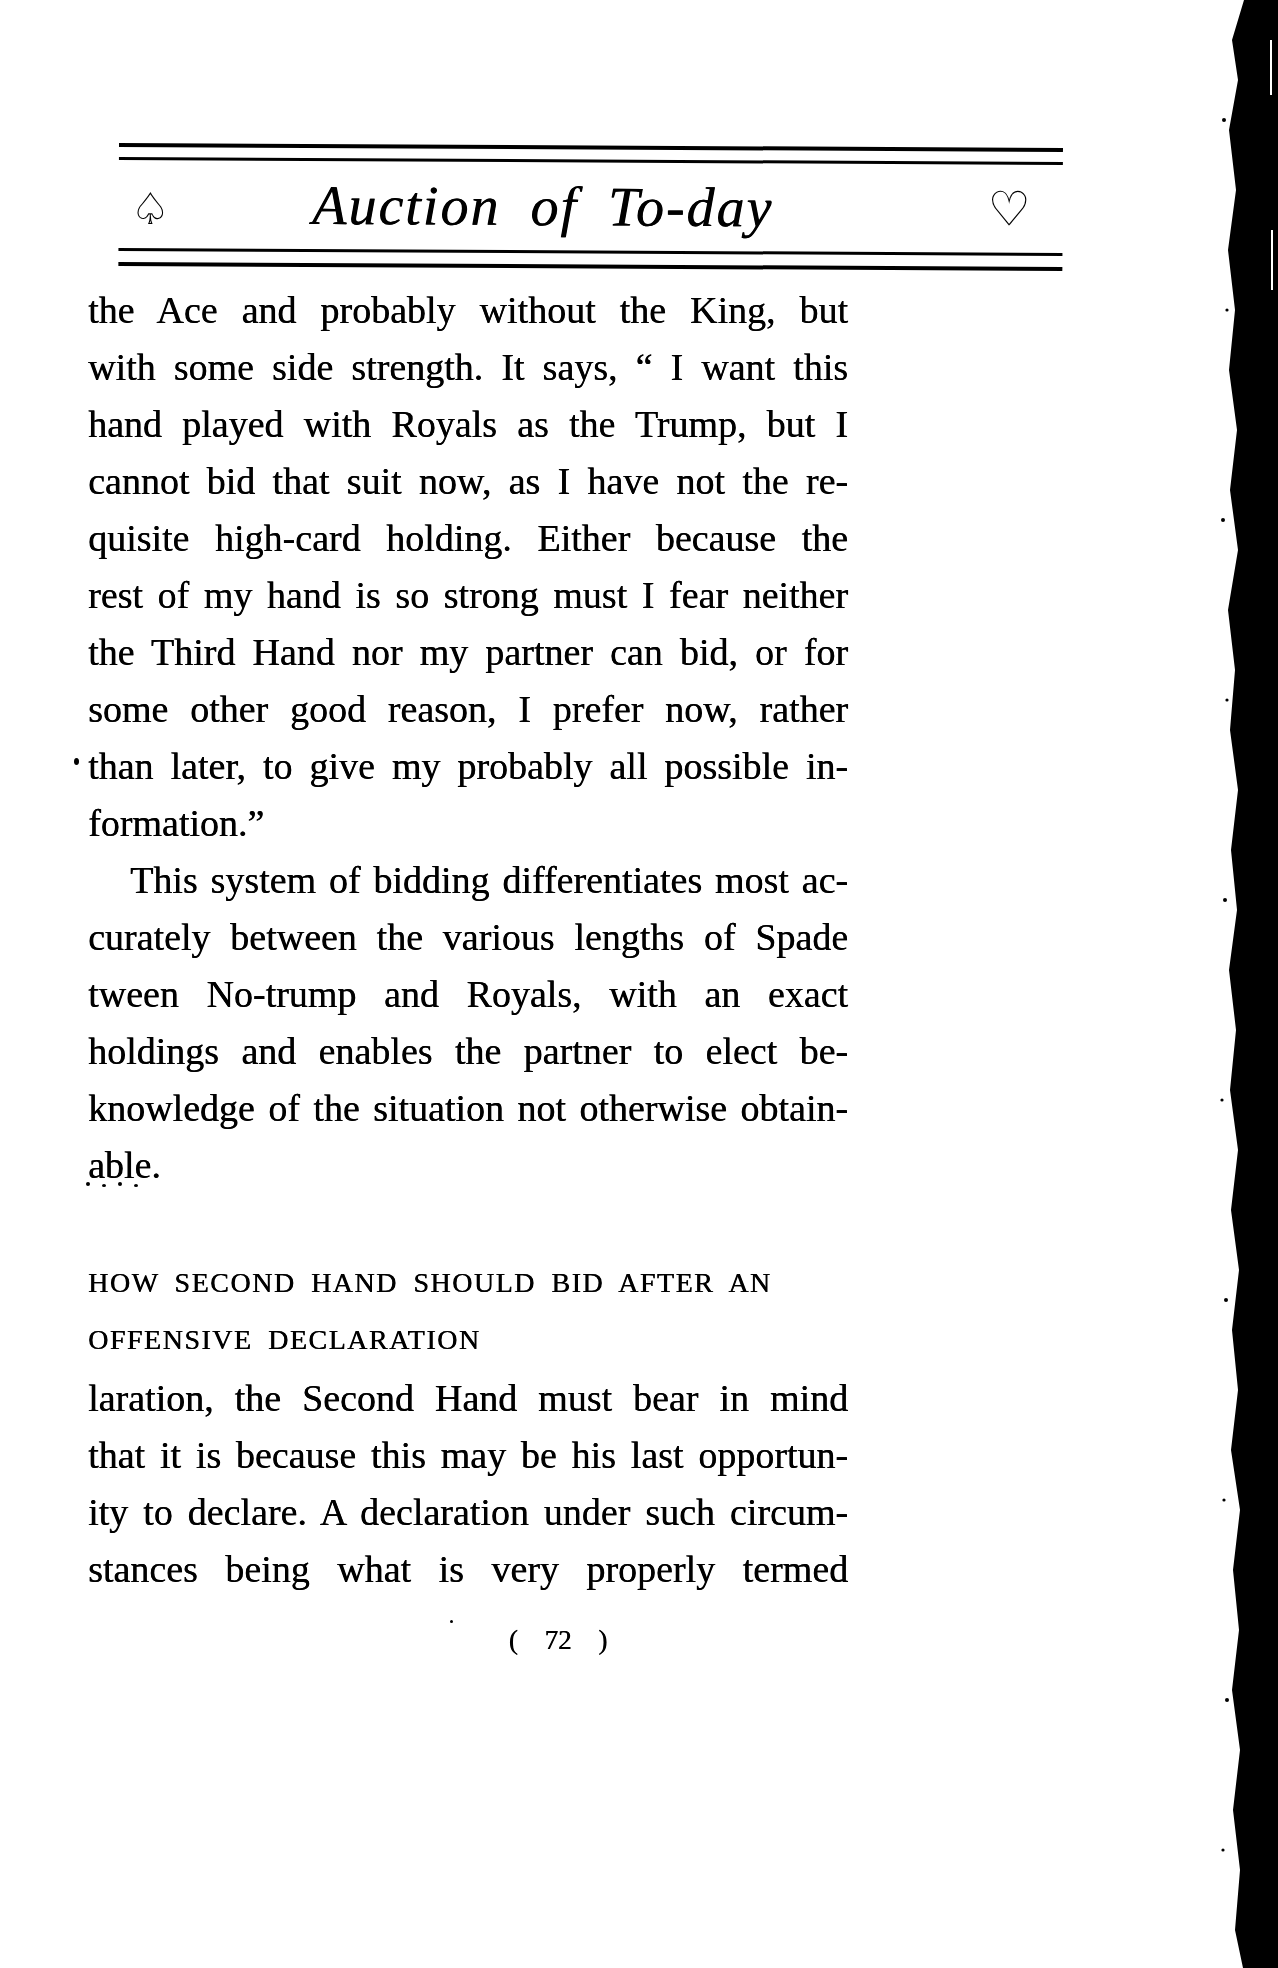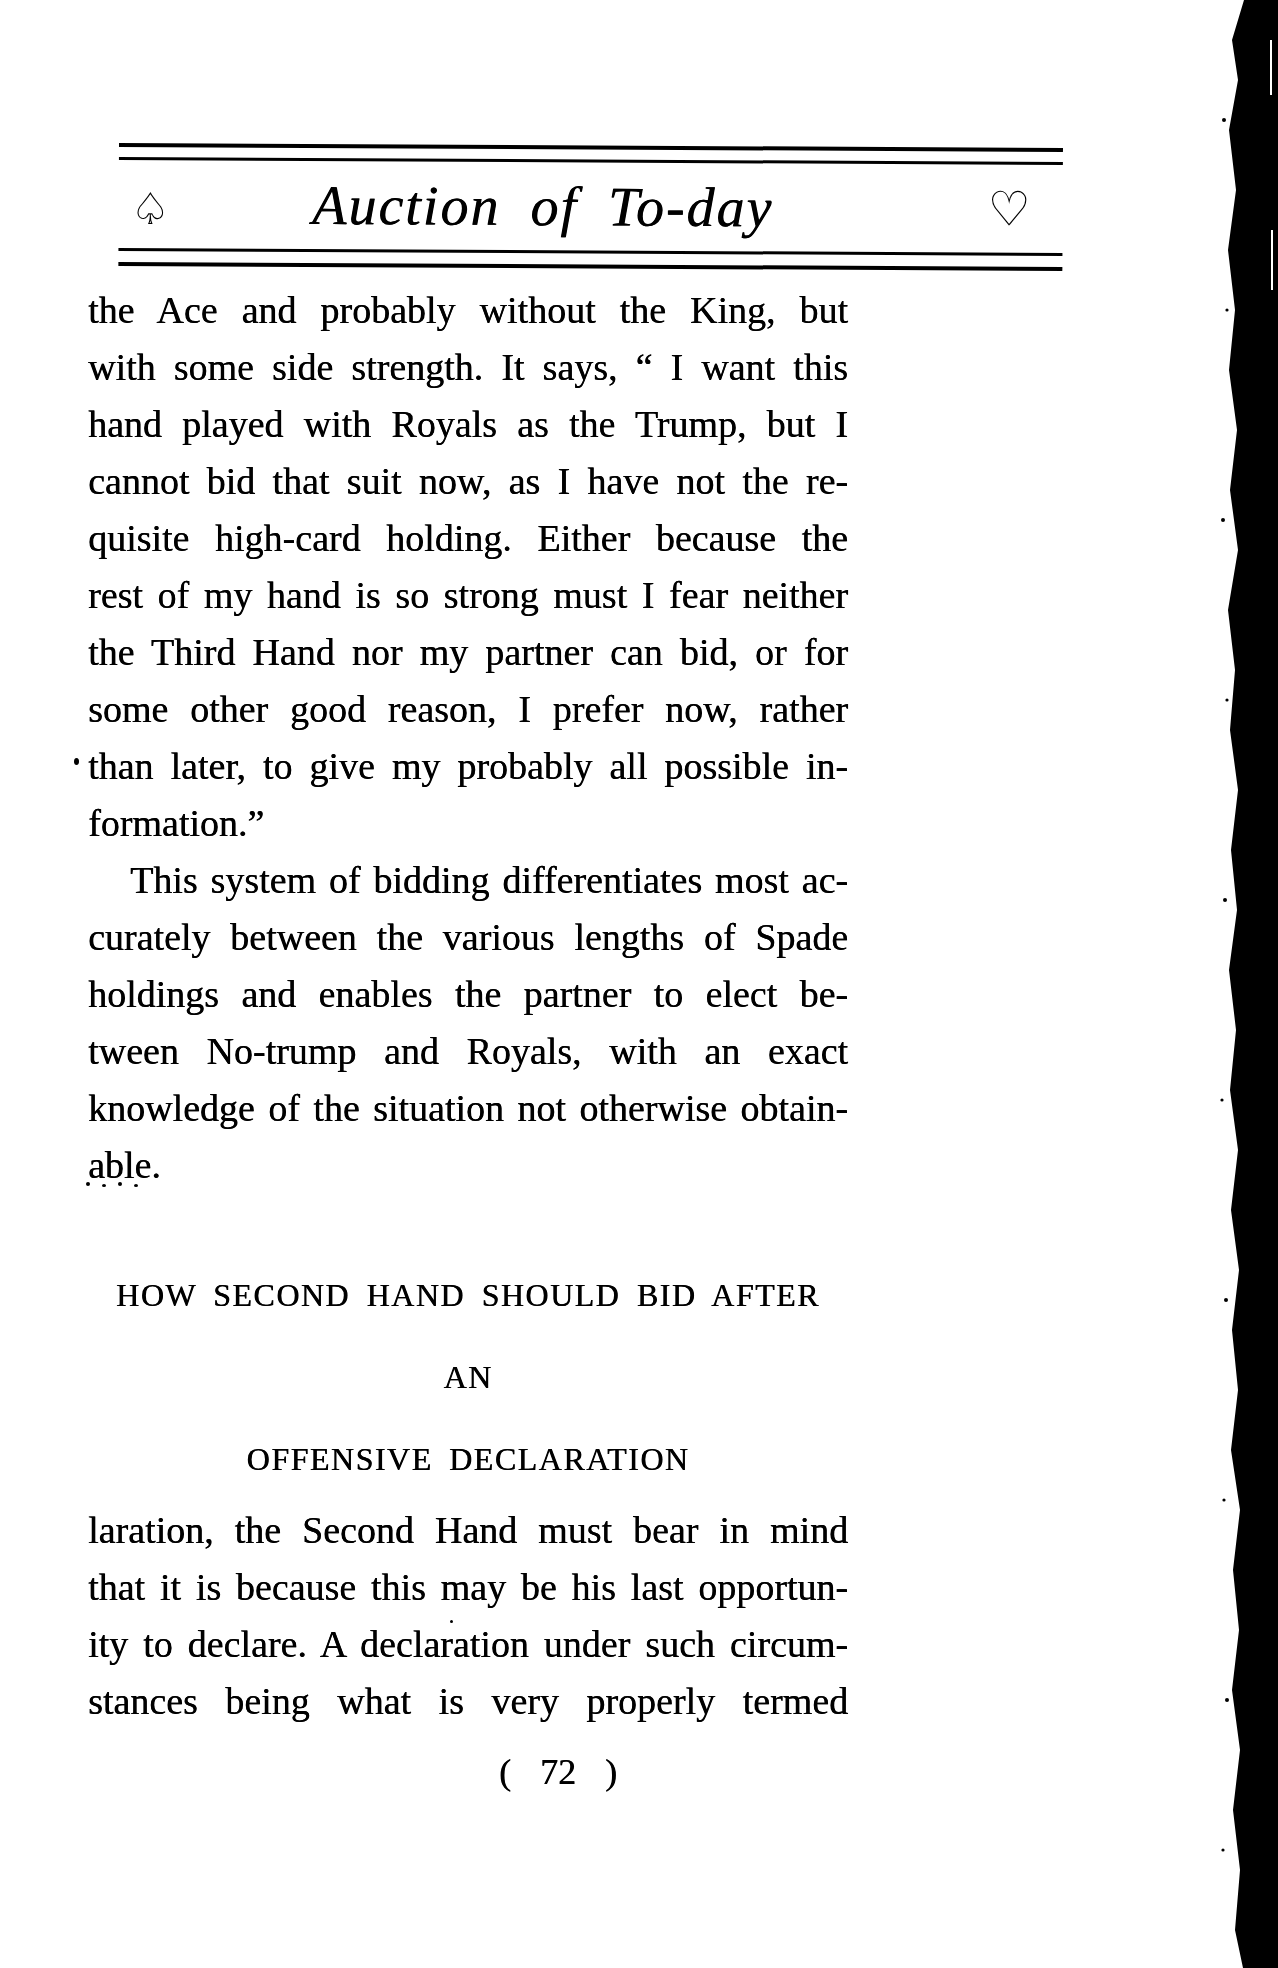--- a/index.html
+++ b/index.html
@@ -65,31 +65,30 @@
     text-align-last: justify;
   }
   .text-line.para-end {
     text-align-last: left;
   }
   .text-line.first-indent {
     text-indent: 42px;
   }
   .section-heading { margin-top: 60px; }
   .heading-line {
-    font-size: 32px;
-    line-height: 82px;
+    font-size: 28px;
+    line-height: 57px;
     letter-spacing: 1.5px;
     word-spacing: 7px;
-    text-align: center;
     text-shadow: 0.5px 0 0 currentColor;
   }
   .para-3 { margin-top: 2px; }
   .page-number {
     margin-top: 14px;
-    font-size: 36px;
+    font-size: 27px;
     line-height: 57px;
     word-spacing: 20px;
     text-align: center;
     position: relative;
     left: 90px;
   }
 
   
   .book-edge {
     position: absolute;
@@ -134,22 +133,22 @@
       <div class="text-line">rest of my hand is so strong must I fear neither</div>
       <div class="text-line">the Third Hand nor my partner can bid, or for</div>
       <div class="text-line">some other good reason, I prefer now, rather</div>
       <div class="text-line">than later, to give my probably all possible in-</div>
       <div class="text-line para-end">formation.”</div>
     </div>
 
     <div class="paragraph">
       <div class="text-line first-indent">This system of bidding differentiates most ac-</div>
       <div class="text-line">curately between the various lengths of Spade</div>
+      <div class="text-line">tween No-trump and Royals, with an exact</div>
       <div class="text-line">holdings and enables the partner to elect be-</div>
-      <div class="text-line">tween No-trump and Royals, with an exact</div>
       <div class="text-line">knowledge of the situation not otherwise obtain-</div>
       <div class="text-line para-end">able.</div>
     </div>
 
     <div class="section-heading">
       <div class="heading-line">HOW SECOND HAND SHOULD BID AFTER AN</div>
       <div class="heading-line">OFFENSIVE DECLARATION</div>
     </div>
 
     <div class="paragraph para-3">

